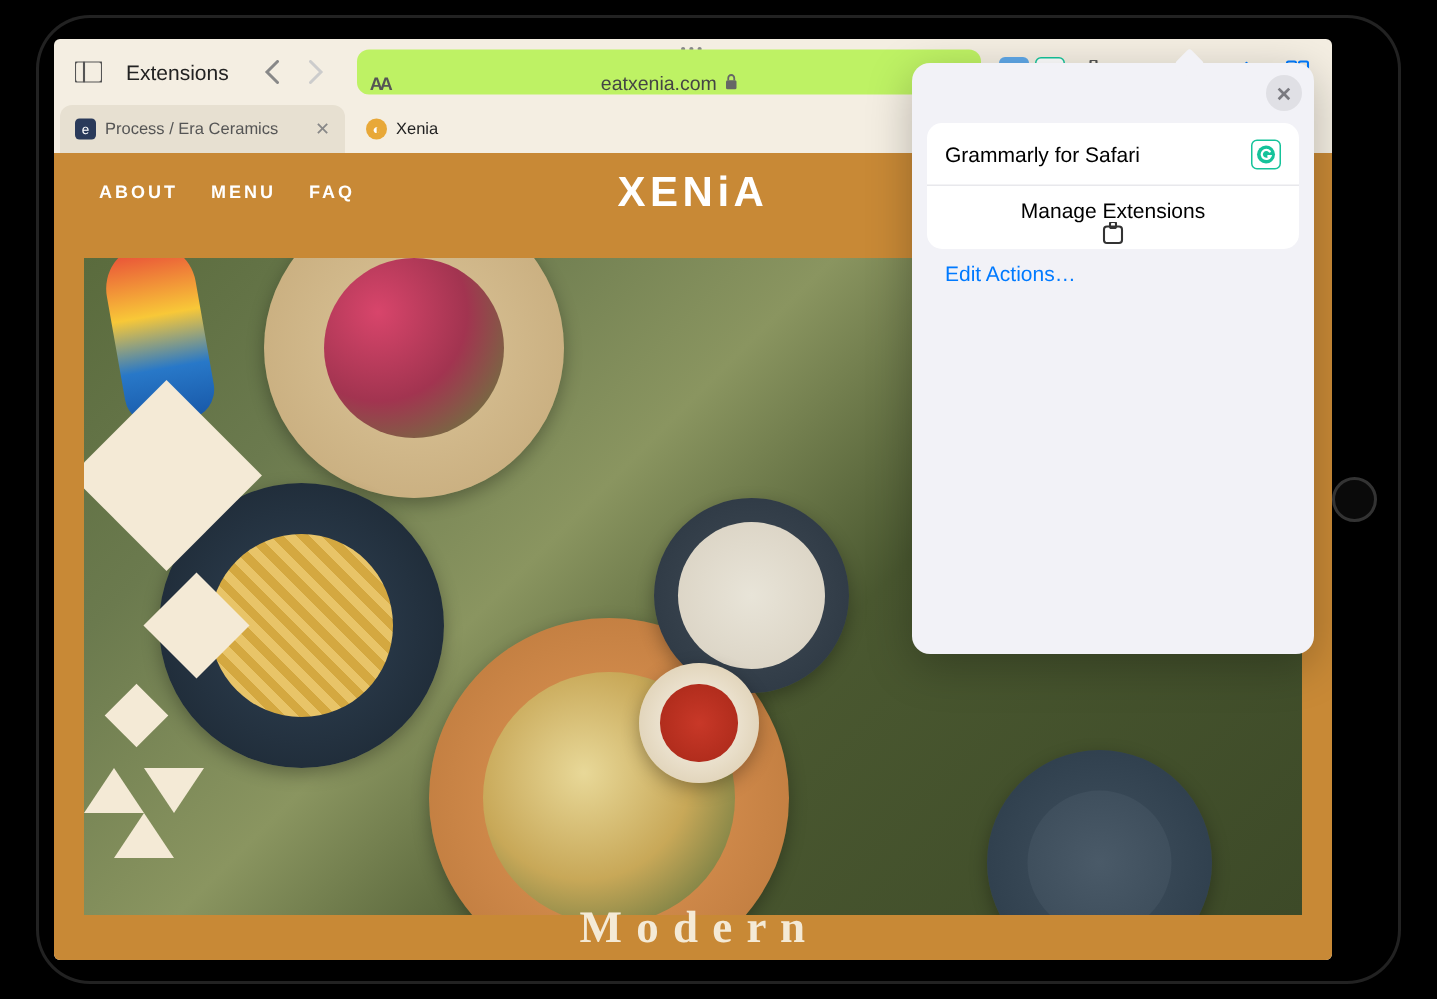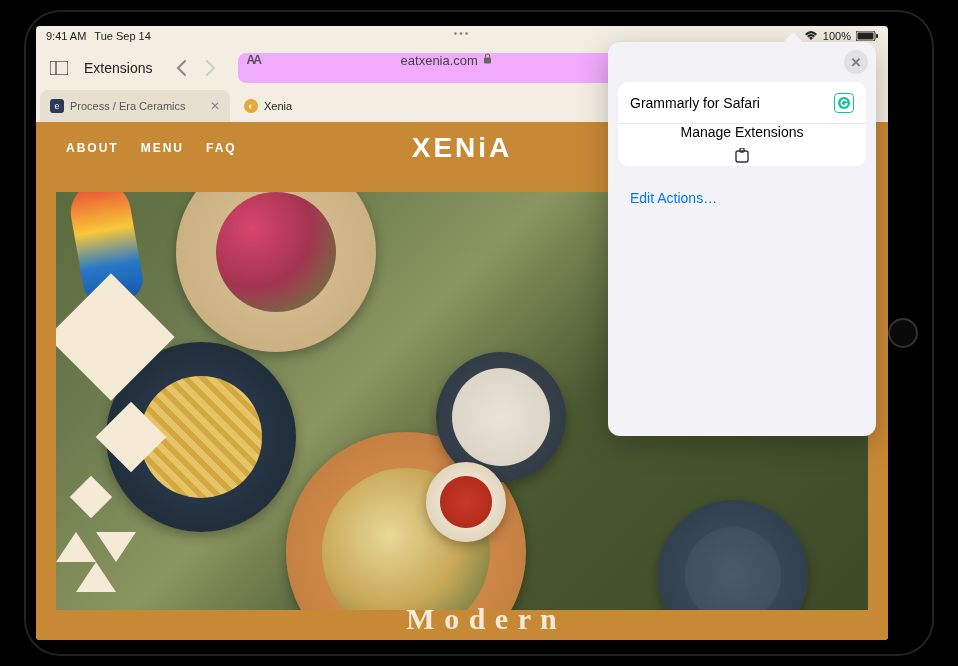--- a/index.html
+++ b/index.html
@@ -89,24 +89,24 @@
     left: 50%;
     top: 2px;
     transform: translateX(-50%);
     color: #888;
     font-size: 10px;
     letter-spacing: 2px;
   }
   .address-bar {
     flex: 1;
     height: 30px;
-    background: #f0abfc;
+    background: #bef264;
     border-radius: 8px;
     display: flex;
-    align-items: flex-start;
+    align-items: flex-end;
     justify-content: center;
     gap: 5px;
     font-size: 13px;
     color: #444;
     margin: 0 6px;
     position: relative;
   }
   .address-left {
     position: absolute;
     left: 8px;
@@ -267,21 +267,20 @@
     position: absolute;
     bottom: 4px;
     left: 50%;
     transform: translateX(-50%);
     font-size: 30px;
     font-weight: 700;
     color: #f4ead6;
     font-family: Georgia, serif;
     letter-spacing: 1px;
     white-space: nowrap;
-    margin-left: 20px;
   }
   
   .popover {
     position: absolute;
     top: 16px;
     right: 12px;
     width: 268px;
     height: 394px;
     background: #f2f2f7;
     border-radius: 12px;
@@ -322,61 +321,40 @@
     overflow: hidden;
   }
   .popover-item {
     height: 42px;
     display: flex;
     align-items: center;
     padding: 0 12px;
     font-size: 14px;
     color: #000;
     border-bottom: 1px solid #e8e8ec;
-    justify-content: space-between;
+    justify-content: flex-end;
   }
   .popover-item:last-child { border-bottom: none; flex-direction: column; }
   .popover-item .ext-badge { margin-left: auto; }
   .popover-link {
-    margin-top: 24px;
+    margin-top: 8px;
     padding: 0 12px;
     font-size: 14px;
     color: #007aff;
   }
   .puzzle-icon { width: 18px; height: 18px; }
 </style>
 </head>
 <body>
 
 <div class="device">
   <div class="home-button"></div>
   <div class="screen">
     <span class="multitask-dots">•••</span>
 
-    <div class="status-bar">
-      <div class="status-left">
-        <span>9:41 AM</span>
-        <span>Tue Sep 14</span>
-      </div>
-      <div class="status-right">
-        <span class="wifi-icon">
-          <svg width="14" height="10" viewBox="0 0 14 10">
-              <path d="M7 9 L5 7 Q7 5 9 7 Z M3 5 Q7 1 11 5 L9.5 6.5 Q7 4 4.5 6.5 Z M1 3 Q7 -3 13 3 L11.5 4.5 Q7 0 2.5 4.5 Z" fill="#222"></path>
-            </svg>
-        </span>
-        <span>100%</span>
-        <span class="battery-icon">
-          <svg width="22" height="10" viewBox="0 0 22 10">
-              <rect x="0" y="0" width="19" height="10" rx="2" fill="none" stroke="#222" stroke-width="1"></rect>
-              <rect x="1.5" y="1.5" width="16" height="7" rx="1" fill="#222"></rect>
-              <rect x="20" y="3" width="2" height="4" rx="1" fill="#222"></rect>
-            </svg>
-        </span>
-      </div>
-    </div>
 
     <div class="toolbar">
       <div class="tb-btn">
         <svg width="18" height="14" viewBox="0 0 18 14">
             <rect x="0" y="0" width="18" height="14" rx="2" fill="none" stroke="#555" stroke-width="1.4"></rect>
             <line x1="6" y1="0" x2="6" y2="14" stroke="#555" stroke-width="1.4"></line>
           </svg>
       </div>
       <span class="tb-label">Extensions</span>
       <div class="nav-group">

